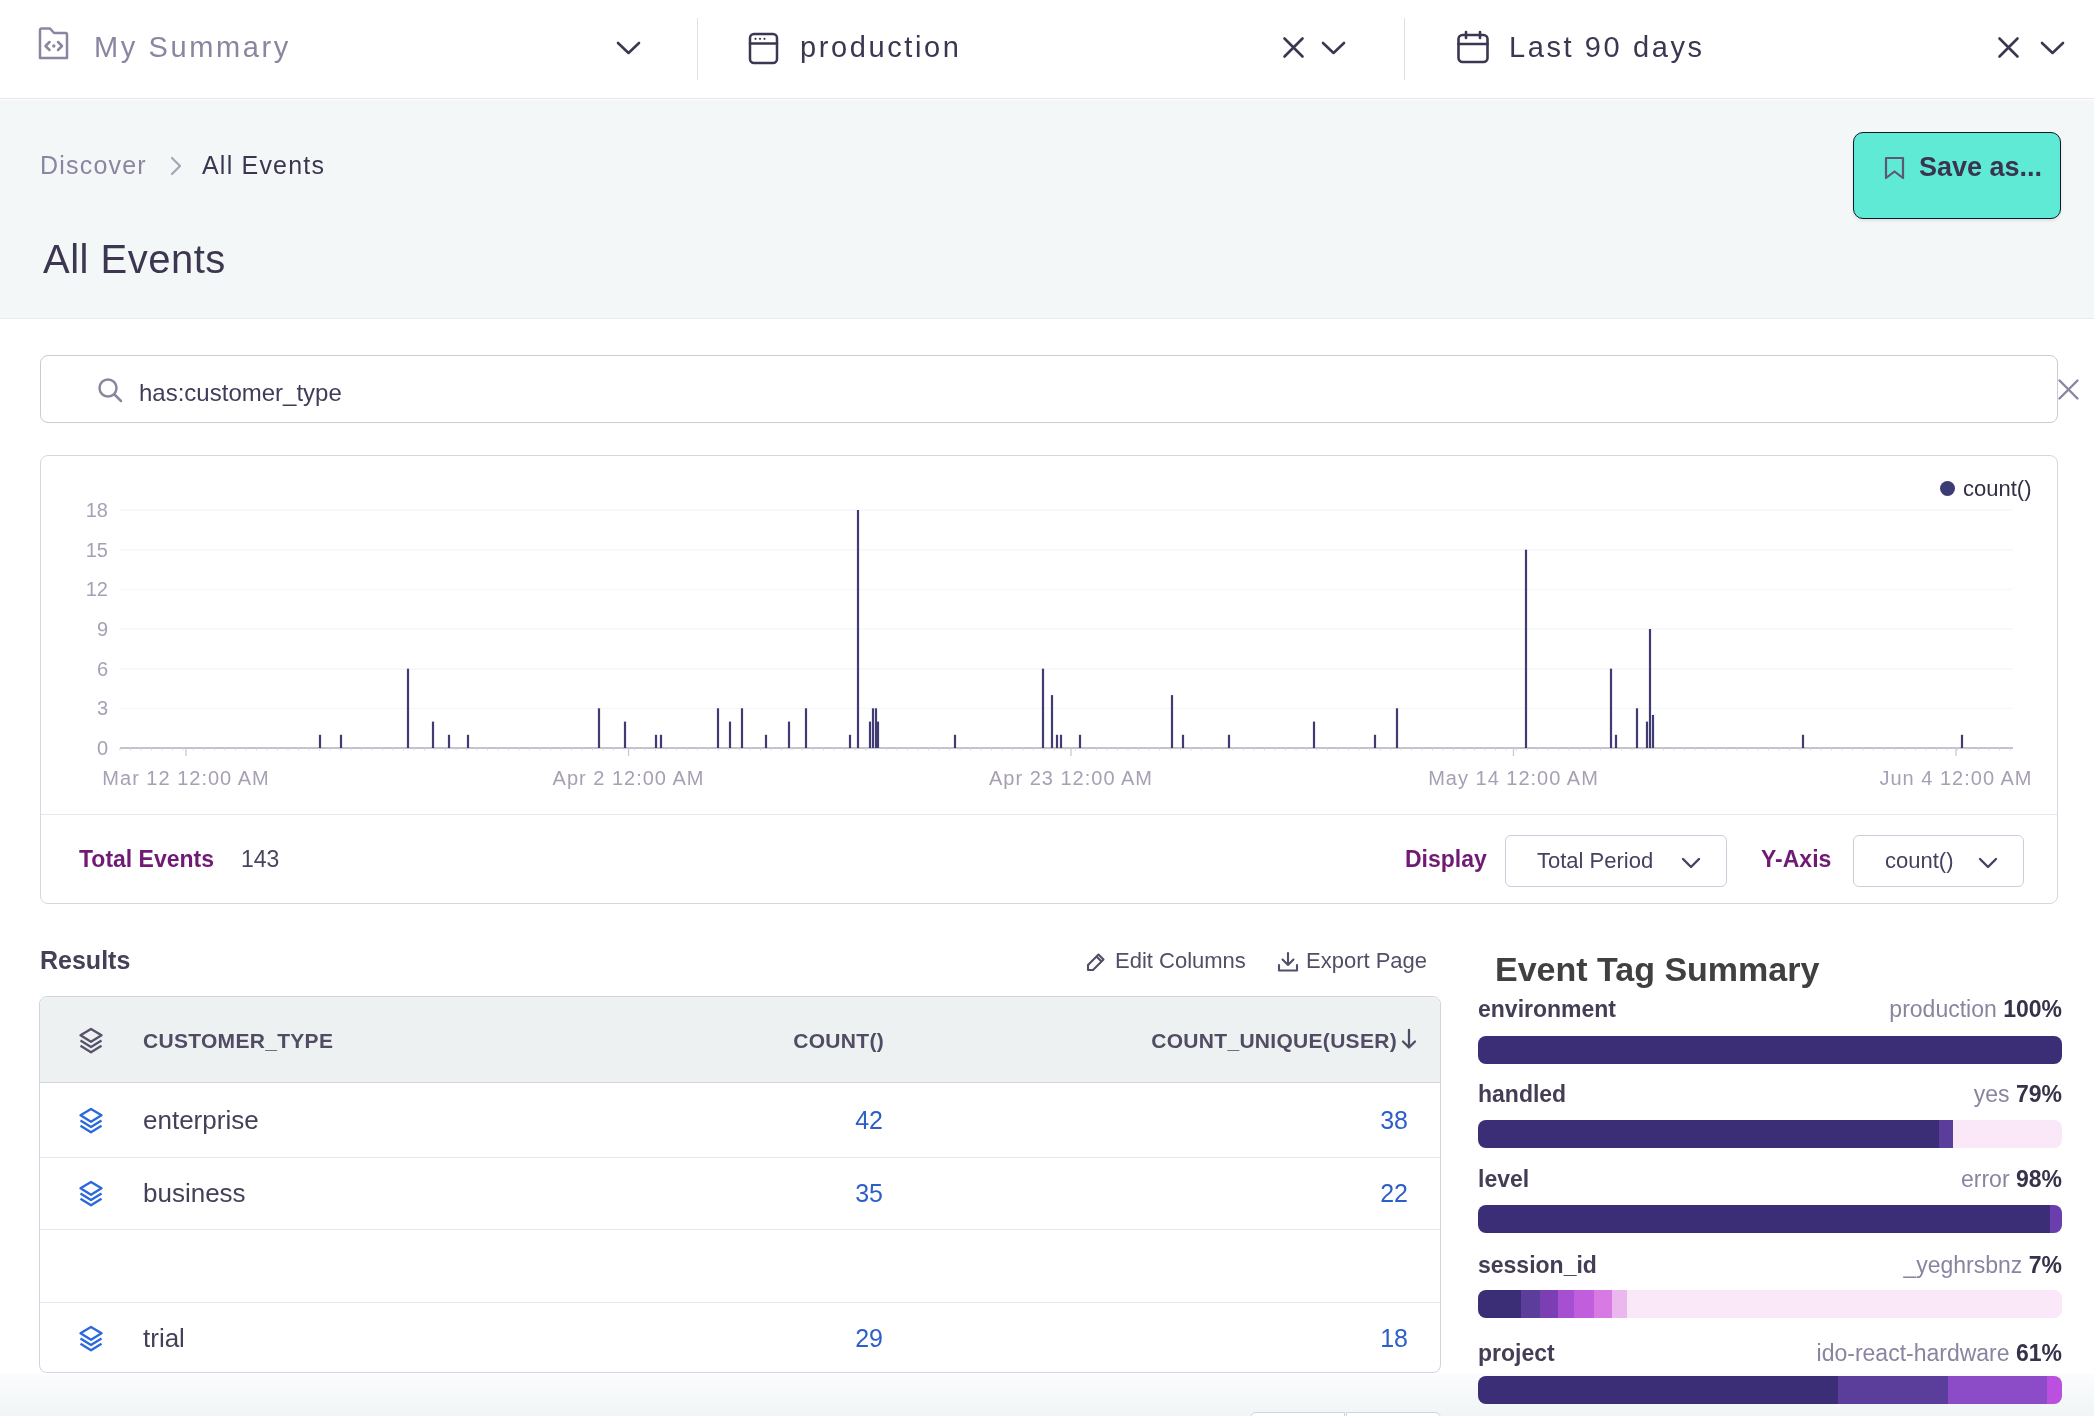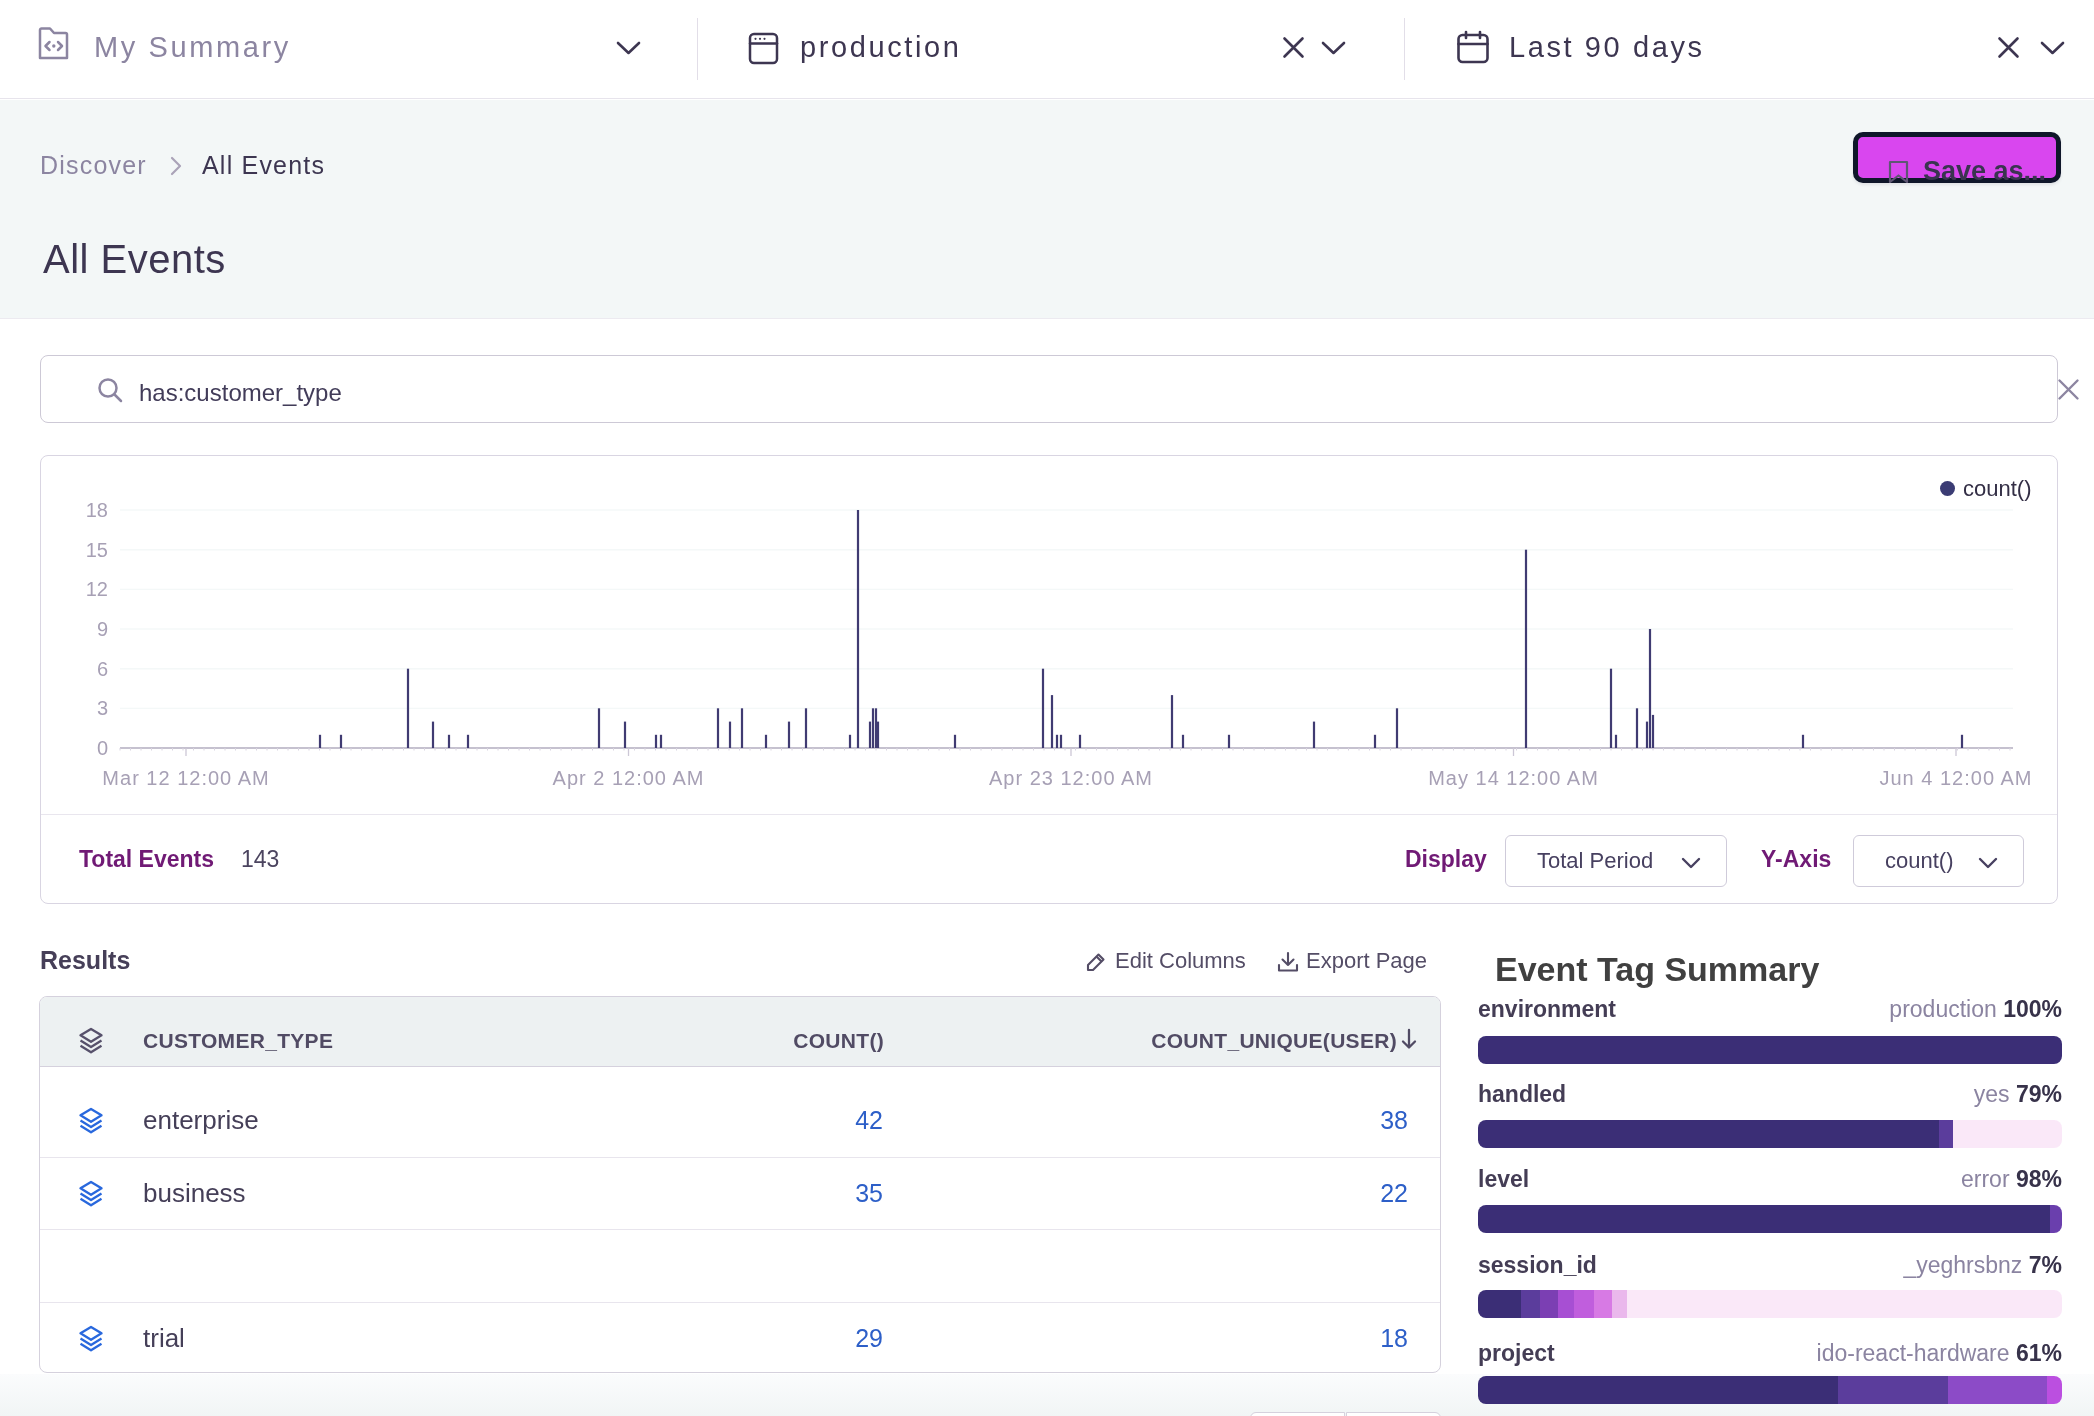--- a/index.html
+++ b/index.html
@@ -10,38 +10,38 @@
 .ic { display:block; }
 
 #topbar { position:absolute; left:0; top:0; width:2094px; height:99px; background:#fff; border-bottom:1px solid #e7e4ec; }
 .tb-txt { position:absolute; font-size:29px; color:#3d3651; white-space:nowrap; letter-spacing:2.6px; }
 .tb-muted { color:#8c85a1; }
 .vsep { position:absolute; top:18px; width:1px; height:62px; background:#e2dee8; }
 
 #band { position:absolute; left:0; top:100px; width:2094px; height:219px; background:#f3f7f7; border-bottom:1px solid #eceaf0; }
 #crumbs { position:absolute; left:40px; top:151px; font-size:25px; color:#8c85a1; letter-spacing:1.2px; }
 #h1 { position:absolute; left:43px; top:237px; font-size:40px; font-weight:500; color:#3d3651; letter-spacing:0.5px; }
-#saveas { position:absolute; left:1853px; top:132px; width:208px; height:51px; background:#d946ef; border:5px solid #0f172a; border-radius:10px; box-shadow:0 2px 3px rgba(60,50,80,0.10); }
+#saveas { position:absolute; left:1853px; top:132px; width:208px; height:87px; background:#5eead4; border:1px solid #0f172a; border-radius:10px; box-shadow:0 2px 3px rgba(60,50,80,0.10); }
 
 #search { position:absolute; left:40px; top:355px; width:2018px; height:68px; background:#fff; border:1px solid #cdc9d6; border-radius:8px; }
 #search .q { position:absolute; left:98px; top:23px; font-size:24px; color:#423c59; }
 
 #chartpanel { position:absolute; left:40px; top:455px; width:2018px; height:449px; background:#fff; border:1px solid #d9d5e2; border-radius:8px; }
 #legend { position:absolute; left:1899px; top:20px; font-size:22px; color:#332e45; }
 #legend .dot { display:inline-block; width:15px; height:15px; border-radius:50%; background:#3b3c74; margin-right:8px; }
 #chartfootline { position:absolute; left:0px; top:358px; width:2016px; height:1px; background:#e9e6ee; }
 .cf-bold { position:absolute; font-size:23px; font-weight:700; color:#701a75; white-space:nowrap; }
 .cf-reg  { position:absolute; font-size:23px; color:#4b445f; white-space:nowrap; }
 .selbtn { position:absolute; height:52px; border:1px solid #cfcbda; border-radius:6px; background:#fff; }
 .selbtn span { position:absolute; top:12px; font-size:22px; color:#474060; white-space:nowrap; }
 
 #results-h { position:absolute; left:40px; top:946px; font-size:25px; font-weight:700; color:#463f58; }
 .toolbtn { position:absolute; top:948px; font-size:22px; color:#544d66; }
 #table { position:absolute; left:39px; top:996px; width:1402px; height:377px; background:#fff; border:1px solid #d5d1dd; border-radius:8px; }
-#thead { position:absolute; left:0; top:0; width:1400px; height:70px; background:#edf1f2; border-bottom:1px solid #d5d1dd; border-radius:7px 7px 0 0; }
+#thead { position:absolute; left:0; top:0; width:1400px; height:86px; background:#edf1f2; border-bottom:1px solid #d5d1dd; border-radius:7px 7px 0 0; }
 .th { position:absolute; font-size:21px; font-weight:700; color:#514b64; letter-spacing:0.3px; }
 .row { position:absolute; left:0; width:1400px; height:72px; }
 .rowsep { position:absolute; left:0; width:1400px; height:1px; background:#e8e5ed; }
 .cell-name { position:absolute; left:103px; font-size:26px; color:#453f58; }
 .cell-num { position:absolute; font-size:25px; color:#2d5fc8; }
 
 #tags-h { position:absolute; left:1478px; top:950px; font-size:34px; font-weight:700; color:#404040;margin-left:17px; }
 .tag-label { position:absolute; left:1478px; font-size:23px; font-weight:700; color:#443d55; }
 .tag-val { position:absolute; font-size:23px; color:#8b84a1; white-space:nowrap; }
 .tag-val b { color:#37324a; font-weight:700; }

